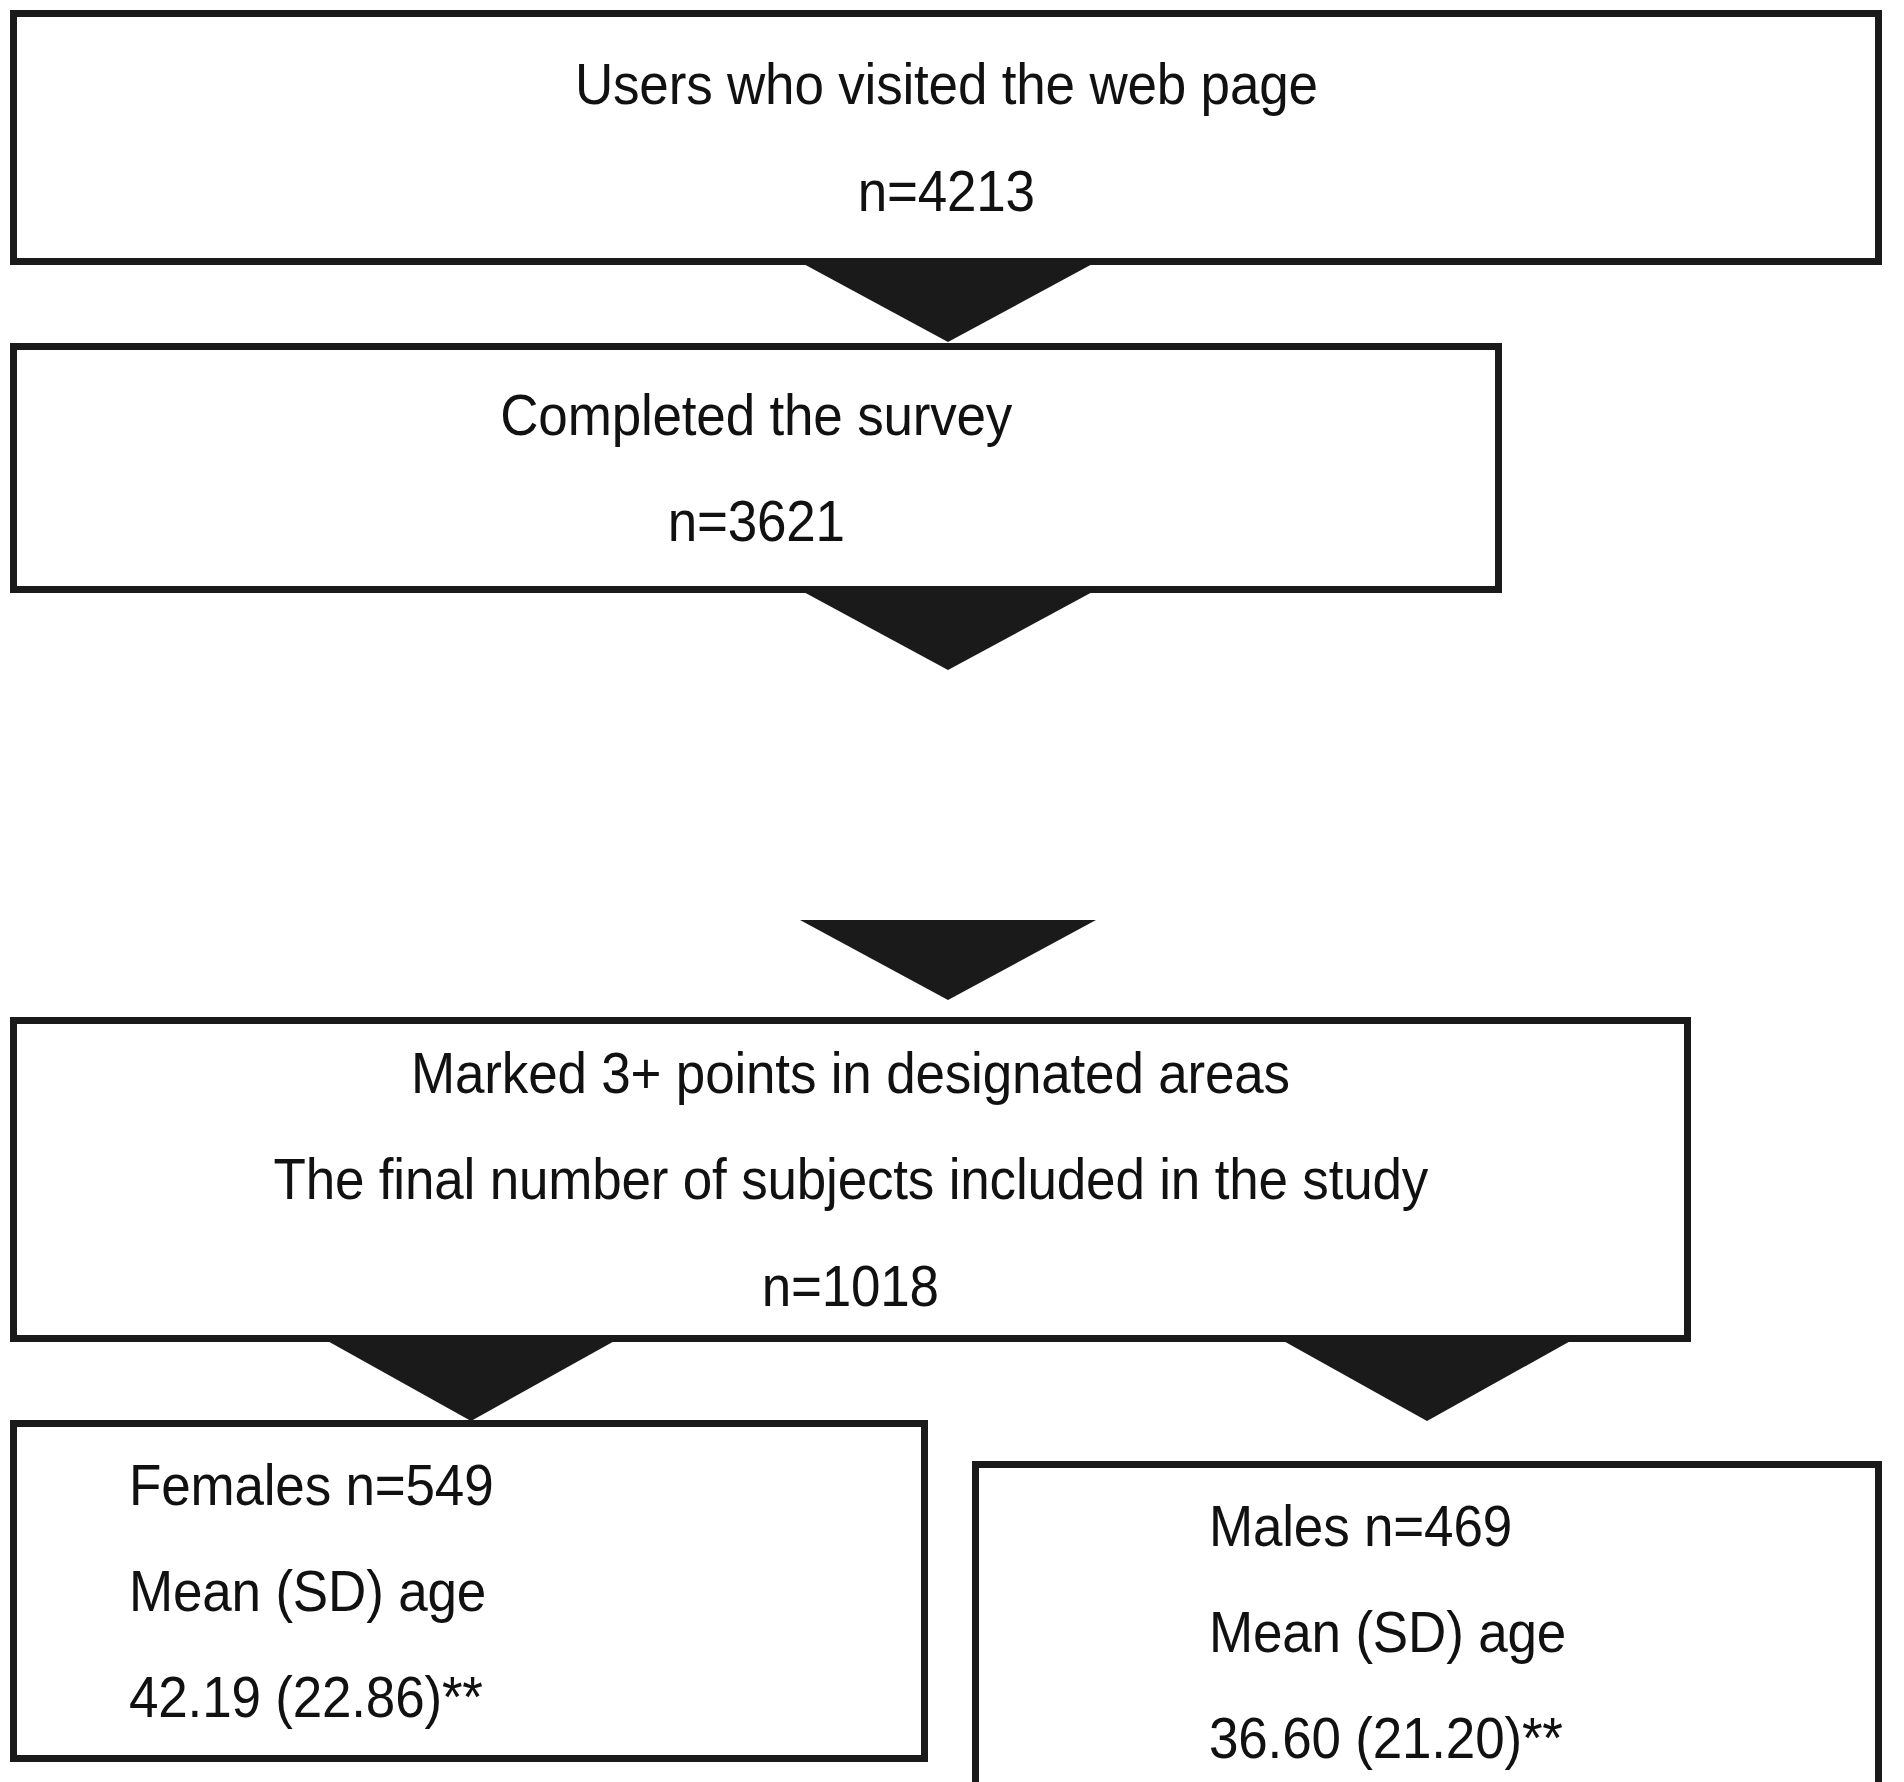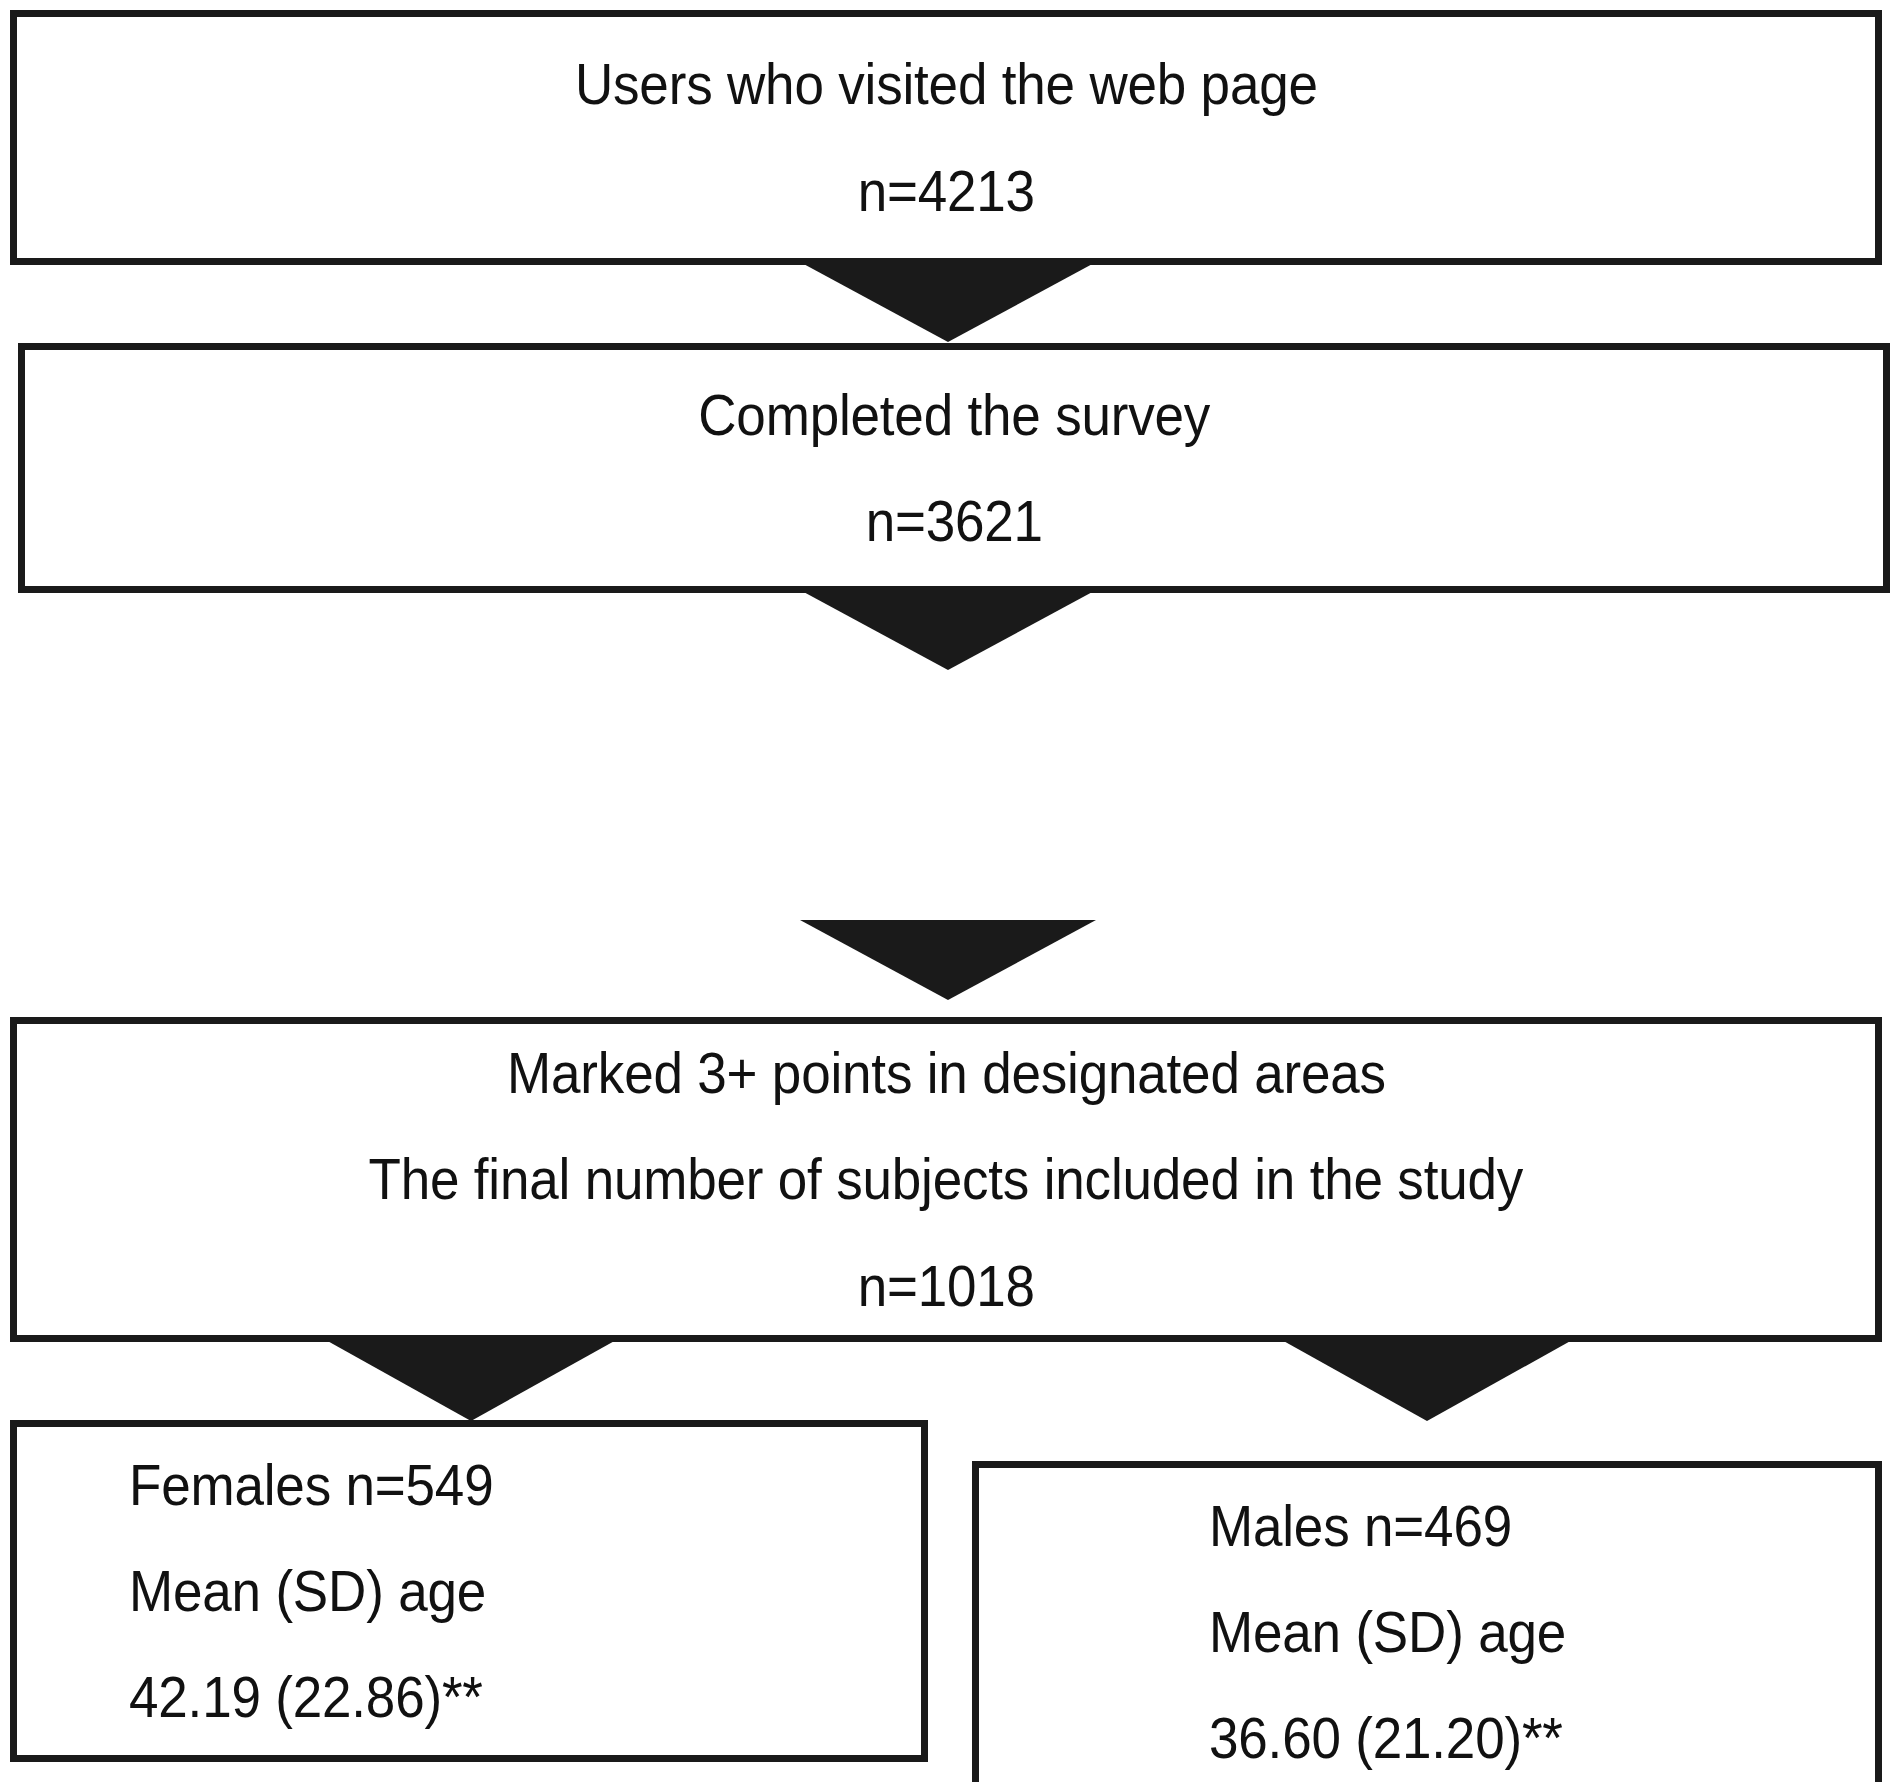--- a/index.html
+++ b/index.html
@@ -47,23 +47,23 @@
     transform-origin: center center;
     letter-spacing: -0.2px;
   }
 
   .fc-box.align-left .fc-line {
     transform-origin: left center;
   }
 
   
   #box-visited   { left: 10px;  top: 10px;   width: 1872px; height: 255px; }
-  #box-completed { left: 18px;  top: 343px;  width: 1872px; height: 250px; }
+  #box-completed { left: 10px;  top: 343px;  width: 1492px; height: 250px; }
   #box-backpain  { left: 10px;  top: 670px;  width: 1872px; height: 253px; }
-  #box-final     { left: 10px;  top: 1017px; width: 1872px; height: 325px; }
+  #box-final     { left: 10px;  top: 1017px; width: 1681px; height: 325px; }
   #box-females   { left: 10px;  top: 1420px; width: 918px;  height: 342px; padding-left: 112px; }
   #box-males     { left: 972px; top: 1420px; width: 910px;  height: 342px; padding-left: 230px; margin-top: 41px; }
 
   
   .fc-arrow {
     position: absolute;
     width: 0;
     height: 0;
     border-left: 148px solid transparent;
     border-right: 148px solid transparent;

